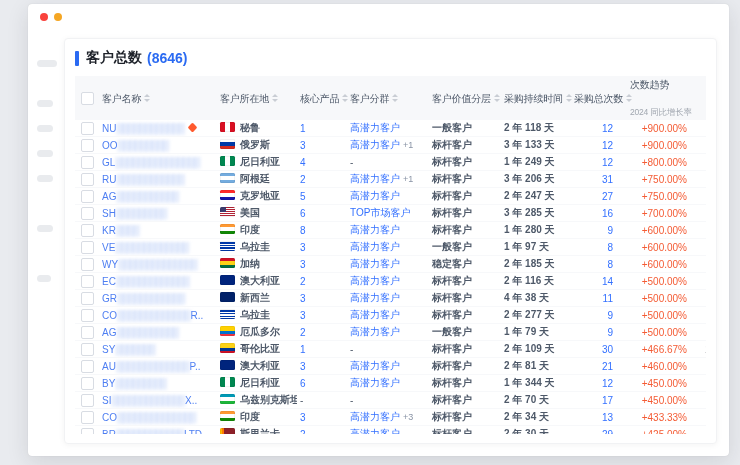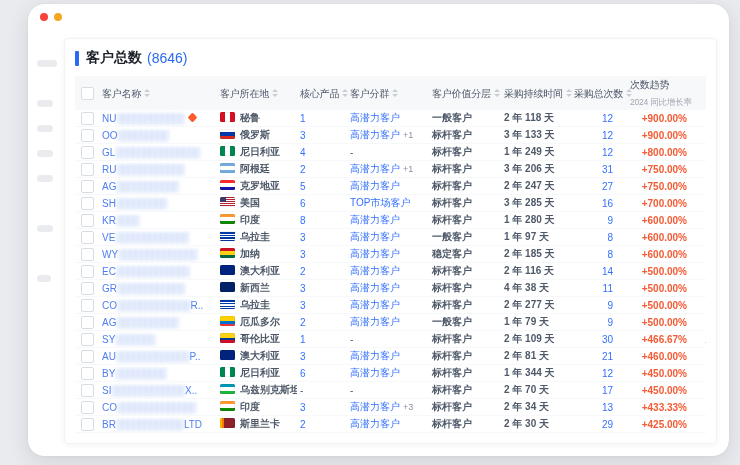--- a/index.html
+++ b/index.html
@@ -4,21 +4,21 @@
 <style>
   html,body{margin:0;padding:0;}
   body{
     width:740px;height:465px;overflow:hidden;position:relative;
     background:#e9ebef;
     font-family:"Liberation Sans","DejaVu Sans",sans-serif;
     -webkit-font-smoothing:antialiased;
   }
   .window{
     position:absolute;left:28px;top:4px;width:701px;height:452px;
-    background:#fff;border-radius:16px;overflow:hidden;
+    background:#fff;border-radius:4px;overflow:hidden;
     box-shadow:0 6px 22px rgba(31,35,41,.12),0 0 1px rgba(31,35,41,.18);
     display:flex;flex-direction:column;
   }
   .titlebar{flex:0 0 26px;display:flex;align-items:center;gap:6px;padding:0 12px;}
   .dot{width:8px;height:8px;border-radius:50%;}
   .dot.red{background:#f9423c;} .dot.amber{background:#f5a623;}
 
   .body-row{flex:1;display:flex;min-height:0;}
   .sidebar{flex:0 0 34px;position:relative;}
   .skel{position:absolute;left:9px;height:7px;border-radius:3.5px;background:#e9ebee;}
@@ -26,21 +26,21 @@
   .main{flex:1;min-width:0;padding:8px 12px 12px 2px;box-sizing:border-box;}
   .card{
     height:100%;box-sizing:border-box;background:#fff;
     border:1px solid #f1f2f4;border-radius:4px;
     box-shadow:0 1px 6px rgba(31,35,41,.05);
     padding:9px 10px;display:flex;flex-direction:column;
   }
   .card-head{display:flex;align-items:center;margin:1px 0 9px;}
   .accent{width:4px;height:15px;border-radius:1px;background:#2a6af2;margin-right:7px;}
   .page-title{font-size:14px;font-weight:700;color:#1d2129;}
-  .page-count{font-size:14px;font-weight:400;color:#2a6af2;margin-left:5px;}
+  .page-count{font-size:14px;font-weight:700;color:#2a6af2;margin-left:5px;}
   .spacer{flex:1;}
   .searchbox{
     display:flex;align-items:center;gap:6px;width:182px;height:24px;
     border:1px solid #e5e6eb;border-radius:3px;padding:0 7px;box-sizing:border-box;
   }
   .searchbox input{border:0;outline:0;flex:1;min-width:0;font-size:10.5px;color:#1d2129;font-family:inherit;background:transparent;}
   .searchbox input::placeholder{color:#c2c7cf;}
   .vdiv{width:1px;height:12px;background:#e5e6eb;margin:0 2px;}
   .iconbtn{display:inline-flex;align-items:center;justify-content:center;width:16px;height:16px;cursor:pointer;}
 
@@ -50,42 +50,42 @@
   .col-core{width:50px;} .col-segment{width:82px;} .col-tier{width:72px;}
   .col-duration{width:70px;} .col-count{width:56px;} .col-trend{width:64px;} .col-amount{width:80px;}
 
   thead th{
     background:#f7f8fa;font-weight:400;color:#4e5969;font-size:10px;
     text-align:left;padding:3px 3px;height:26px;box-sizing:border-box;
     vertical-align:middle;white-space:nowrap;overflow:visible;letter-spacing:-0.2px;
   }
   .th-line{display:flex;align-items:center;line-height:11px;}
   .th-amount .th-line{justify-content:flex-end;}
-  .th-sub{font-size:8.5px;color:#a1a7b0;line-height:9px;margin-top:8px;}
+  .th-sub{font-size:8.5px;color:#a1a7b0;line-height:9px;margin-top:18px;}
   .sorter{display:inline-flex;flex-direction:column;gap:2px;margin-left:3px;cursor:pointer;}
   .sorter i{display:block;width:0;height:0;border-left:3px solid transparent;border-right:3px solid transparent;}
   .sorter .up{border-bottom:3.5px solid #c9cdd4;}
   .sorter .dn{border-top:3.5px solid #c9cdd4;}
 
   tbody td{
     font-size:10px;color:#4e5969;padding:0 3px;height:16px;
     border-bottom:1px solid #f7f8fa;white-space:nowrap;overflow:hidden;
     vertical-align:middle;
   }
   .cell-cb,.th-cb{text-align:center;}
   .cb{display:inline-block;width:11px;height:11px;border:1px solid #d8dce3;border-radius:2px;background:#fff;vertical-align:middle;cursor:pointer;}
   .cell-name{cursor:pointer;}
   .name-prefix,.name-suffix{color:#4d7ef2;}
   .name-suffix{margin-left:1px;}
   .name-mask{color:#a9c1f5;filter:blur(1.5px);letter-spacing:-1.5px;}
   .hot-badge{display:inline-block;width:7px;height:7px;background:#ff5a2e;border-radius:1.5px;transform:rotate(45deg);margin-left:5px;vertical-align:1px;}
   .cell-core,.cell-count,.cell-segment{color:#3370ff;}
   .cell-core.plain,.cell-segment.plain{color:#4e5969;}
   .cell-count{text-align:right;padding-right:14px;}
-  .cell-trend{text-align:right;color:#f45b34;padding-right:4px;font-weight:bold;}
+  .cell-trend{text-align:right;color:#f45b34;padding-right:4px;}
   .cell-amount{text-align:right;color:#1d2129;padding-right:2px;}
   .cell-tier,.cell-duration,.cell-location{color:#4e5969;font-weight:bold;}
   .seg-extra{color:#8a94a6;font-size:9px;margin-left:3px;}
 
   .flag{
     display:inline-block;width:15px;height:10px;border-radius:1.5px;margin-right:5px;
     vertical-align:-1px;box-shadow:inset 0 0 0 0.5px rgba(0,0,0,.10);background:#ccc;
   }
   .flag-pe{background:linear-gradient(90deg,#d91023 0 33%,#fff 33% 67%,#d91023 67%);}
   .flag-ru{background:linear-gradient(180deg,#fff 0 33%,#0039a6 33% 67%,#d52b1e 67%);}

